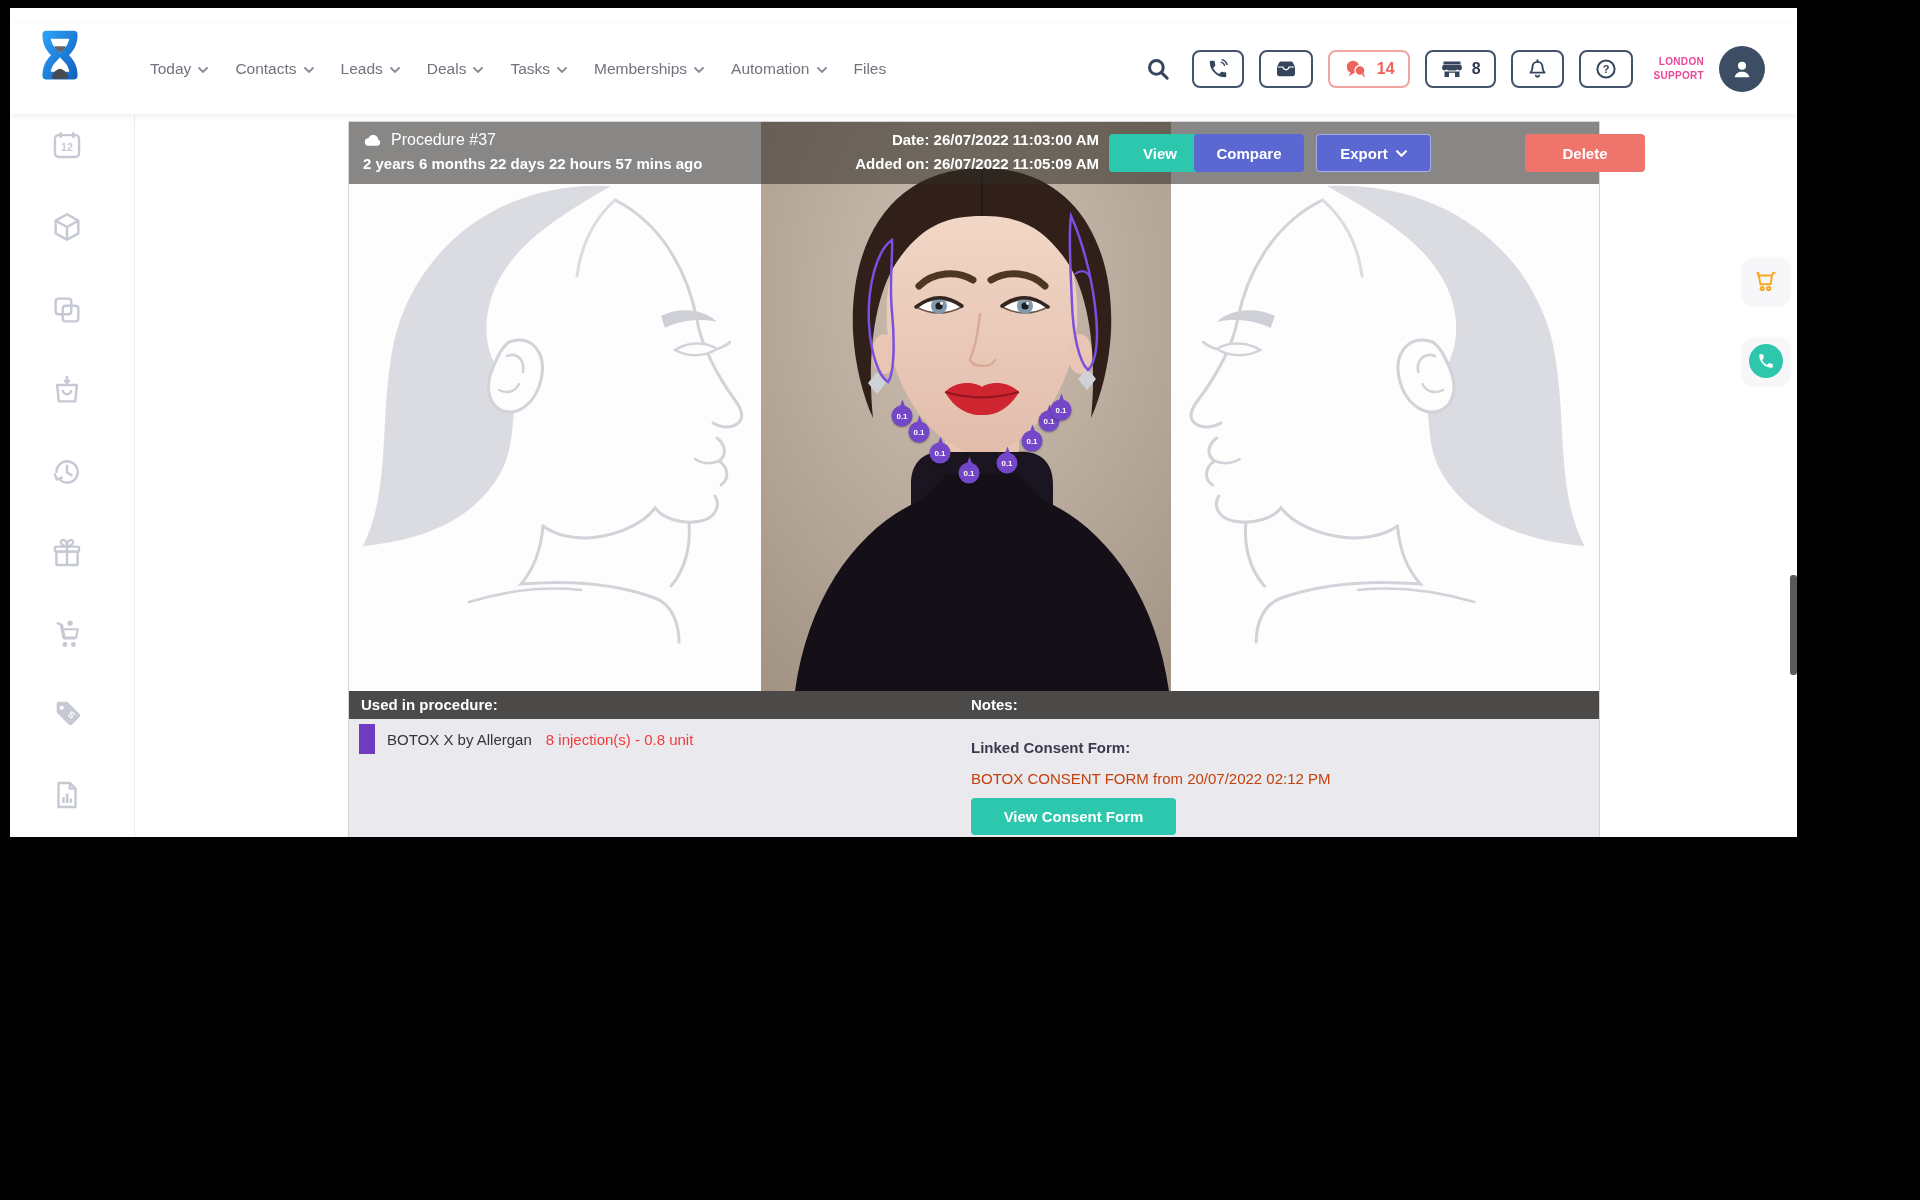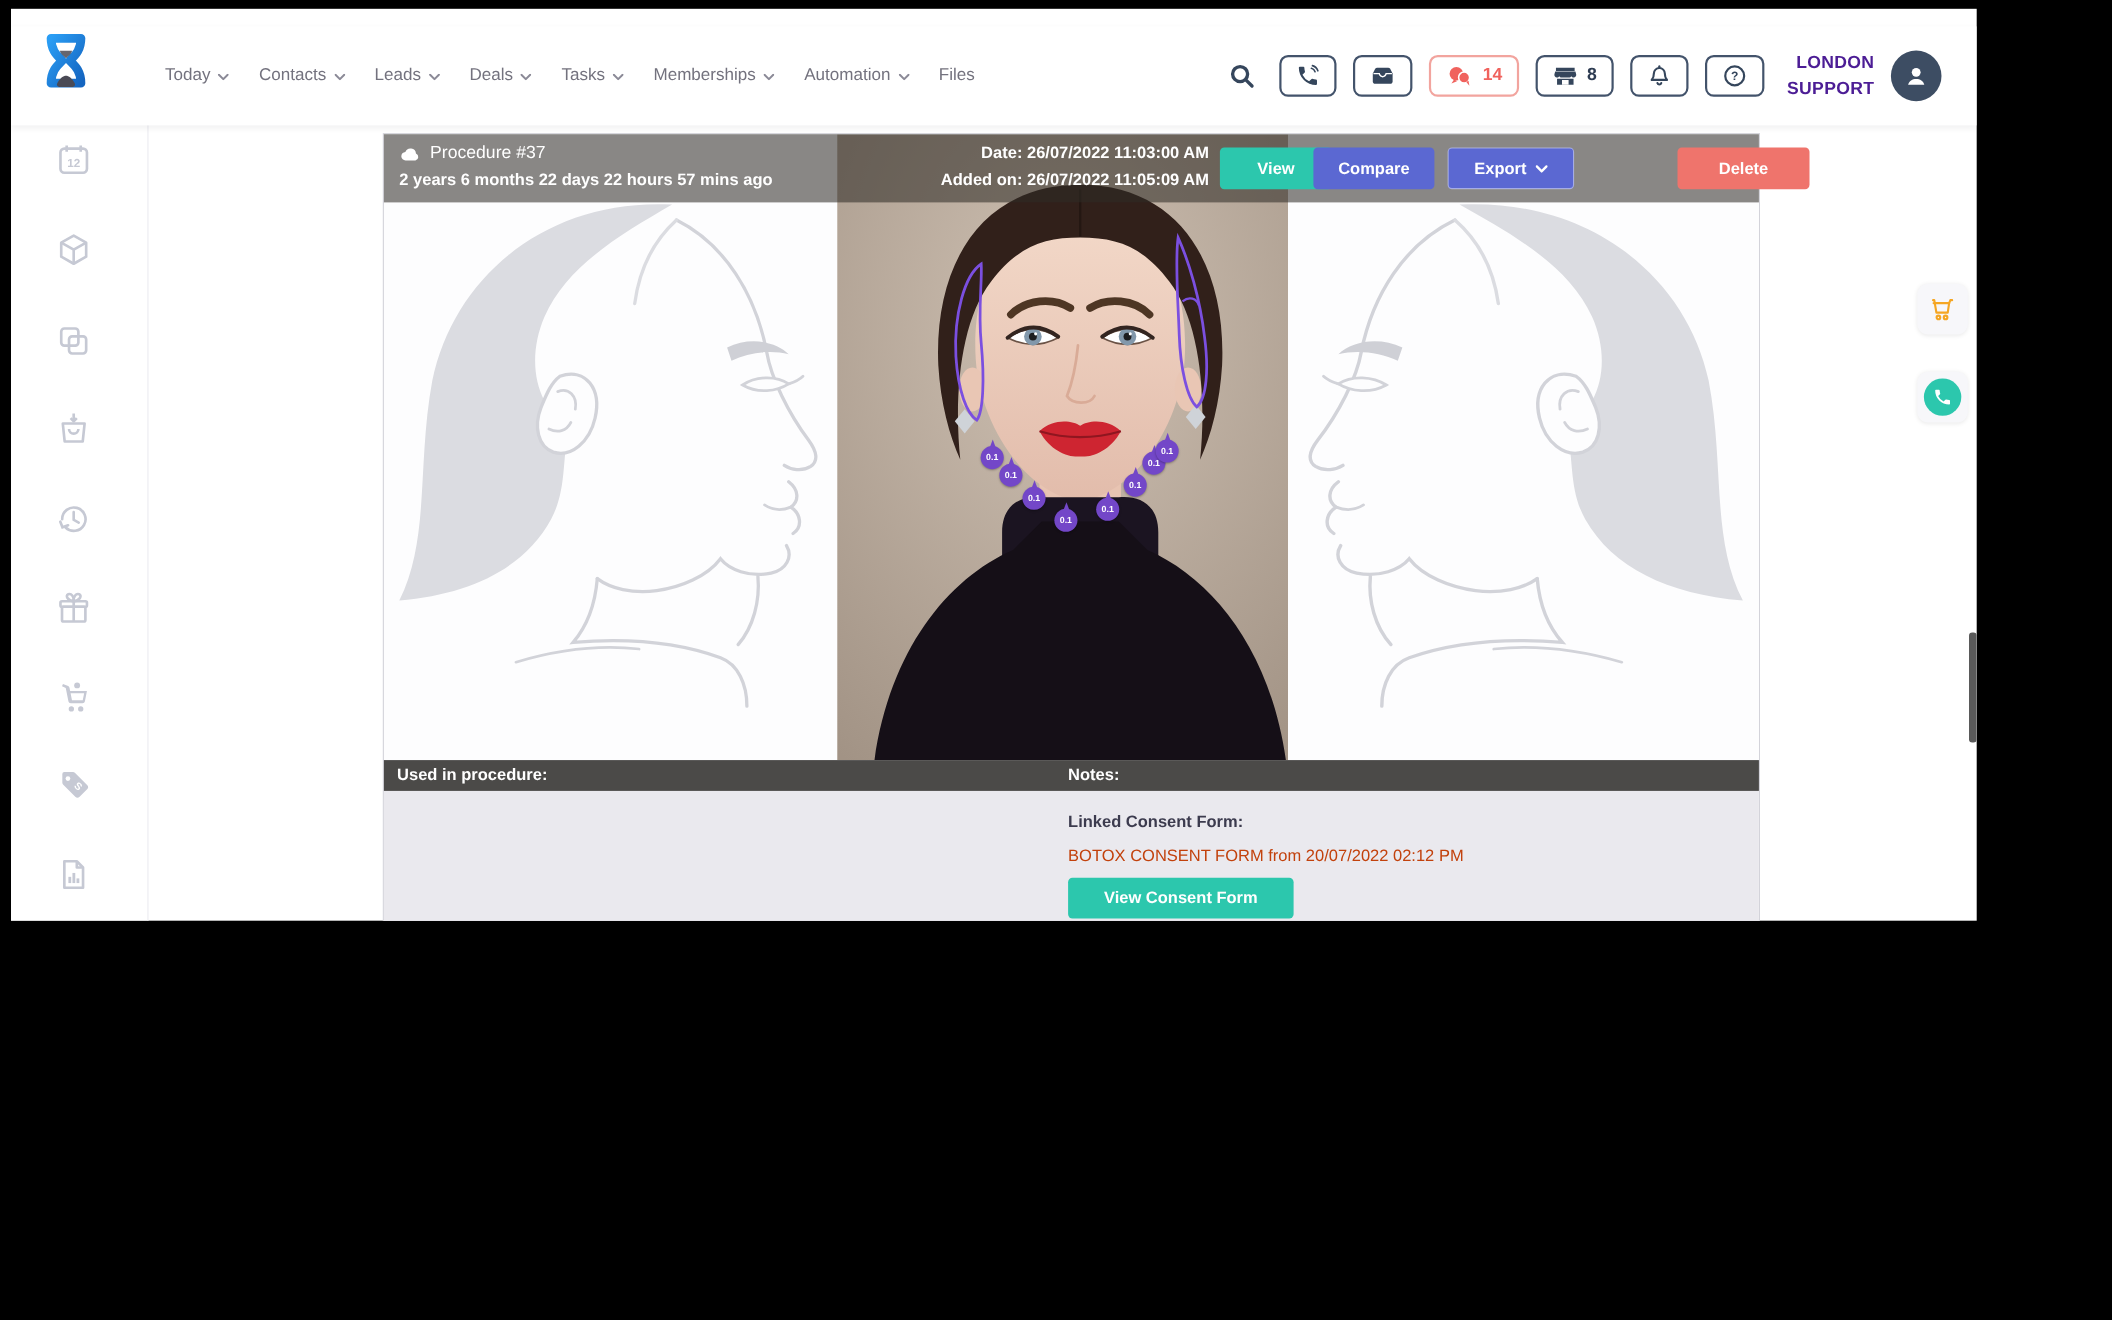--- a/index.html
+++ b/index.html
@@ -14,21 +14,21 @@
   #menu{position:absolute;left:140px;top:0;height:90px;display:flex;align-items:center;gap:27px;}
   .nav-item{display:flex;align-items:center;gap:7px;color:#73727e;font-size:15.5px;font-weight:500;cursor:pointer;white-space:nowrap;}
   .nav-item svg{margin-top:2px;}
   #nav-right{position:absolute;right:32px;top:0;height:90px;display:flex;align-items:center;gap:15px;}
   .search-btn{width:30px;height:30px;display:flex;align-items:center;justify-content:center;cursor:pointer;margin-right:4px;}
   .nb{display:flex;align-items:center;justify-content:center;gap:8px;height:38px;border:2px solid #43536b;border-radius:8px;background:#fff;cursor:pointer;padding:0 13px;}
   .nb-alert{border-color:#f2a49e;}
   .cnt{font-size:16px;font-weight:bold;color:#2e3c52;}
   .cnt.red{color:#f0625d;}
   .account{display:flex;flex-direction:column;align-items:flex-end;line-height:1.45;margin-left:6px;}
-  .account span{font-size:16px;font-weight:bold;color:#4c1d95;letter-spacing:.3px;}
+  .account span{font-size:10px;font-weight:bold;color:#ec4899;letter-spacing:.3px;}
   .avatar{width:46px;height:46px;border-radius:50%;background:#3d4d63;display:flex;align-items:center;justify-content:center;cursor:pointer;}
 
   
   #sidebar{position:absolute;left:0;top:90px;width:125px;height:739px;background:#fff;border-right:1px solid #ececf1;z-index:10;}
   .side-ic{position:absolute;left:38px;width:38px;height:38px;display:flex;align-items:center;justify-content:center;cursor:pointer;text-align:right;}
 
   
   #card{position:absolute;left:338px;top:113px;width:1252px;height:716px;border:1px solid #d3d3da;background:#fff;z-index:5;}
   #imageband{position:absolute;left:0;top:0;width:1250px;height:569px;display:flex;overflow:hidden;}
   .profile-panel{position:relative;background:#fdfdfe;}
@@ -399,20 +399,25 @@
             </svg>
       </button>
       <button class="hbtn" id="btn-delete">Delete</button>
     </div>
 
     <div id="details">
       <div id="details-bar">
         <span class="bar-label" id="used-label">Used in procedure:</span>
         <span class="bar-label" id="notes-label">Notes:</span>
       </div>
+      <div id="product-row">
+        <span class="swatch"></span>
+        <span class="product-name">BOTOX X by Allergan</span>
+        <span class="product-usage">8 injection(s) - 0.8 unit</span>
+      </div>
       <div class="consent-label">Linked Consent Form:</div>
       <div class="consent-value">BOTOX CONSENT FORM from 20/07/2022 02:12 PM</div>
       <button id="btn-consent">View Consent Form</button>
     </div>
   </section>
 
   <div class="float-btn" id="float-cart">
     <svg width="26" height="26" viewBox="0 0 24 24" fill="none" stroke="#f5a623" stroke-width="1.8" stroke-linecap="round" stroke-linejoin="round">
           <path d="M4.5 7h13l-1.2 8H6.8L5 4.5h-1"></path>
           <path d="M17.5 7l1-2.5h1.5"></path>

